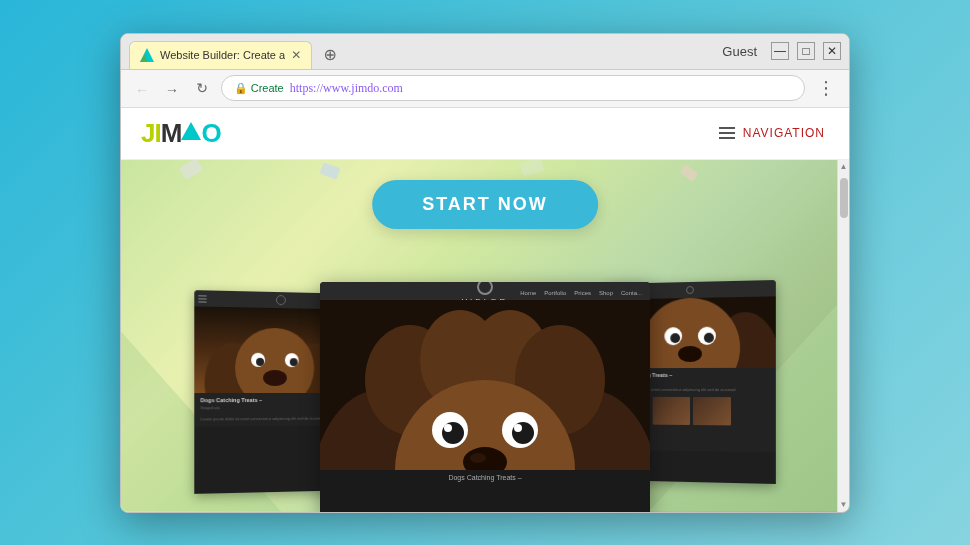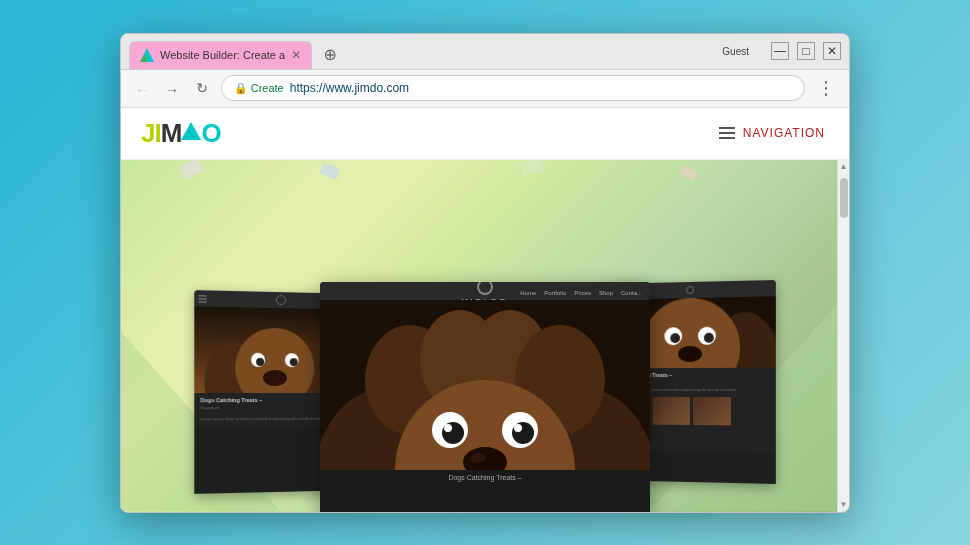--- a/index.html
+++ b/index.html
@@ -39,21 +39,21 @@
     }
 
     .tab-area {
       display: flex;
       align-items: flex-end;
       height: 100%;
       flex: 1;
     }
 
     .tab {
-      background: #f9a8d4;
+      background: #fef9c3;
       border: 1px solid #ccc;
       border-bottom: none;
       border-radius: 6px 6px 0 0;
       height: 28px;
       display: flex;
       align-items: center;
       padding: 0 10px;
       font-size: 11px;
       color: #333;
       gap: 6px;
@@ -96,23 +96,23 @@
       display: flex;
       align-items: center;
       gap: 8px;
       position: absolute;
       right: 8px;
       top: 50%;
       transform: translateY(-50%);
     }
 
     .guest-label {
-      font-size: 10px;
+      font-size: 13px;
       color: #444;
-      margin-right: 14px;
+      margin-right: 6px;
     }
 
     .win-btn {
       width: 18px;
       height: 18px;
       display: flex;
       align-items: center;
       justify-content: center;
       font-size: 12px;
       color: #333;
@@ -168,22 +168,23 @@
       gap: 3px;
       color: #0a7a3b;
       font-size: 11px;
     }
 
     .lock-icon {
       font-size: 11px;
     }
 
     .url-text {
-      color: #0c4a6e;
+      color: #8b5cf6;
       font-size: 12px;
+      font-family: Liberation Serif, serif;
     }
 
     .menu-dots {
       font-size: 18px;
       color: #555;
       cursor: pointer;
       padding: 0 4px;
     }
 
     
@@ -685,20 +686,21 @@
     <div class="hero-section">
 
       <div class="confetti confetti-1"></div>
       <div class="confetti confetti-2"></div>
       <div class="confetti confetti-3"></div>
       <div class="confetti confetti-4"></div>
 
       <div class="hero-shape"></div>
       <div class="hero-shape2"></div>
 
+      <button class="start-now-btn">START NOW</button>
 
       <div class="mockups-container">
 
         <div class="mockup-left">
           <div class="mockup-left-bar">
             <div class="mockup-left-ham">
               <span></span>
                 <span></span>
                 <span></span>
             </div>

